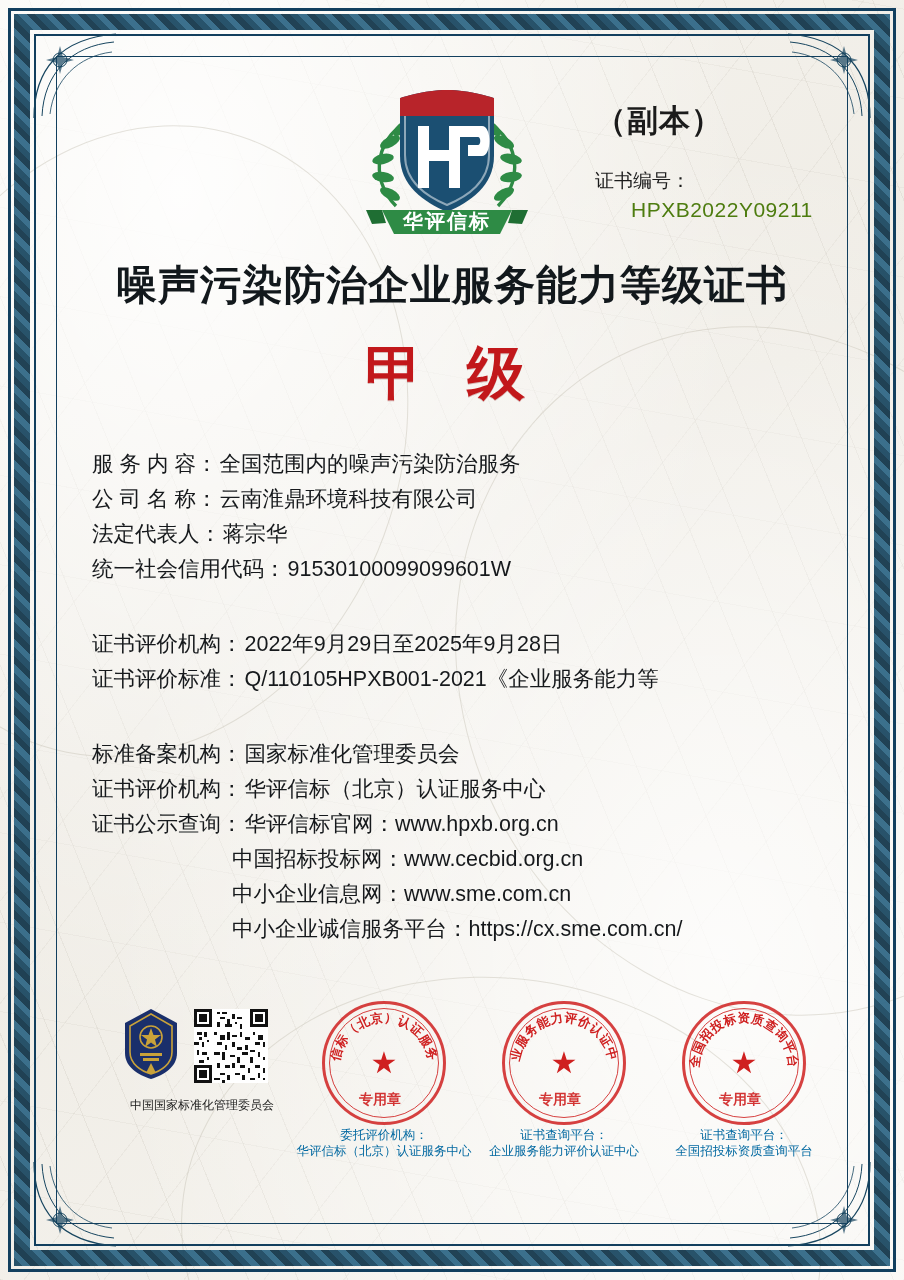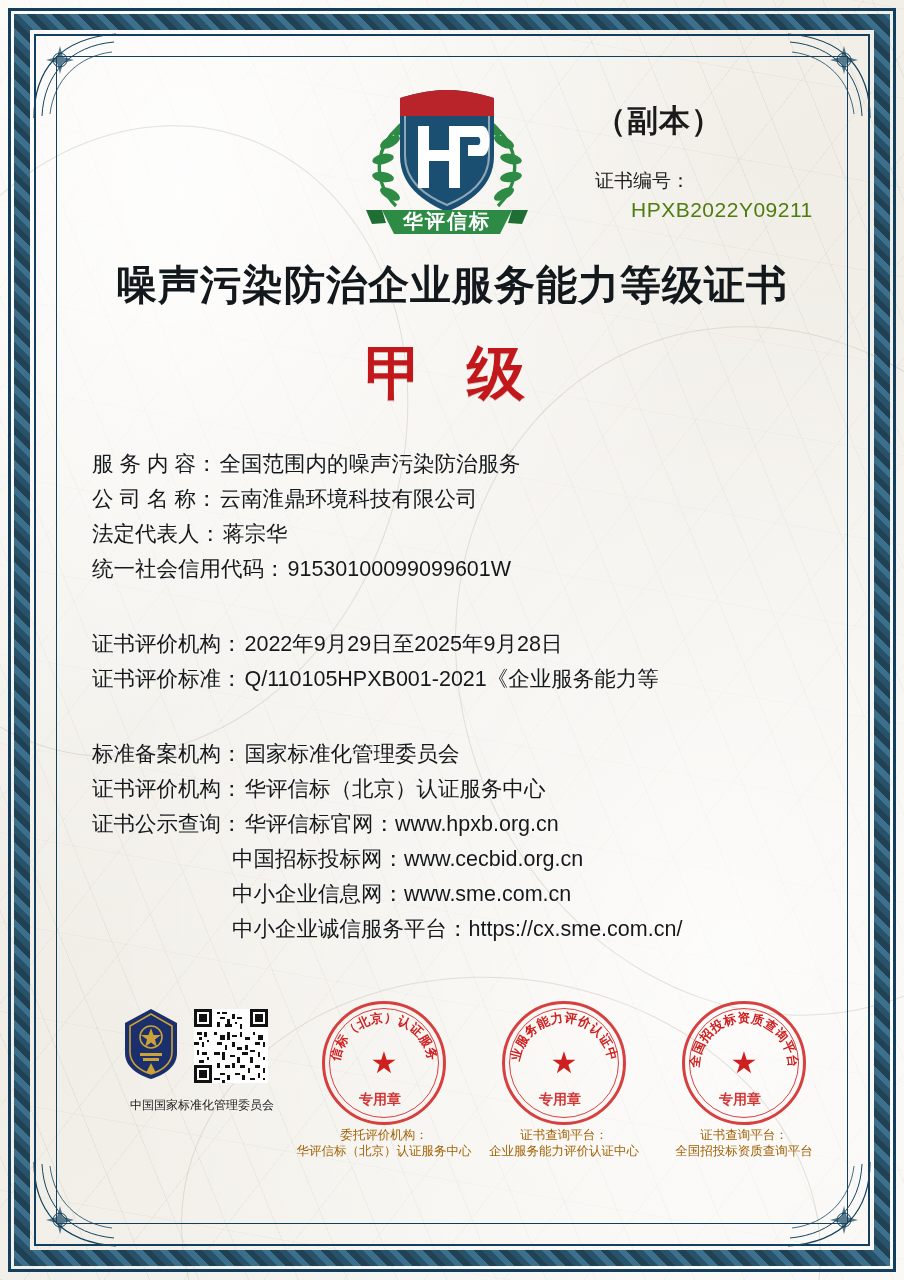--- a/index.html
+++ b/index.html
@@ -250,21 +250,21 @@
     text-align: center;
     color: #cf2020;
     font-size: 14px;
     font-weight: bold;
     opacity: 0.9;
   }
   .seal-caption {
     margin-top: 2px;
     text-align: center;
     font-size: 12.5px;
-    color: #a16207;
+    color: #0369a1;
     line-height: 16px;
     width: 180px;
     margin-left: -28px;
   }
   .seal-1 { left: 252px; }
   .seal-2 { left: 432px; }
   .seal-3 { left: 612px; }
 </style>
 </head>
 <body>

